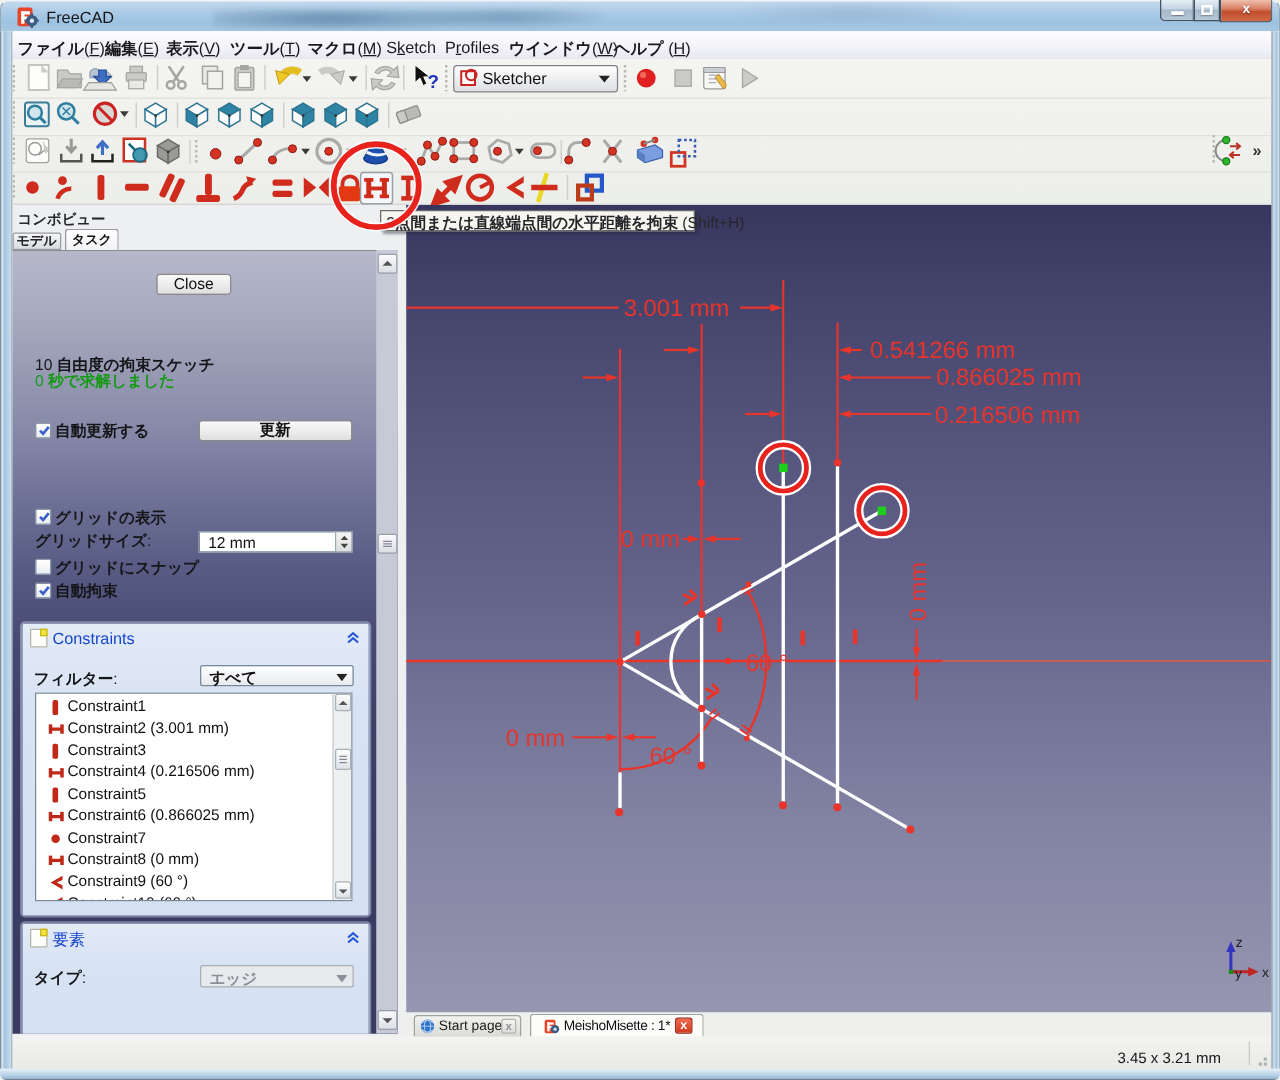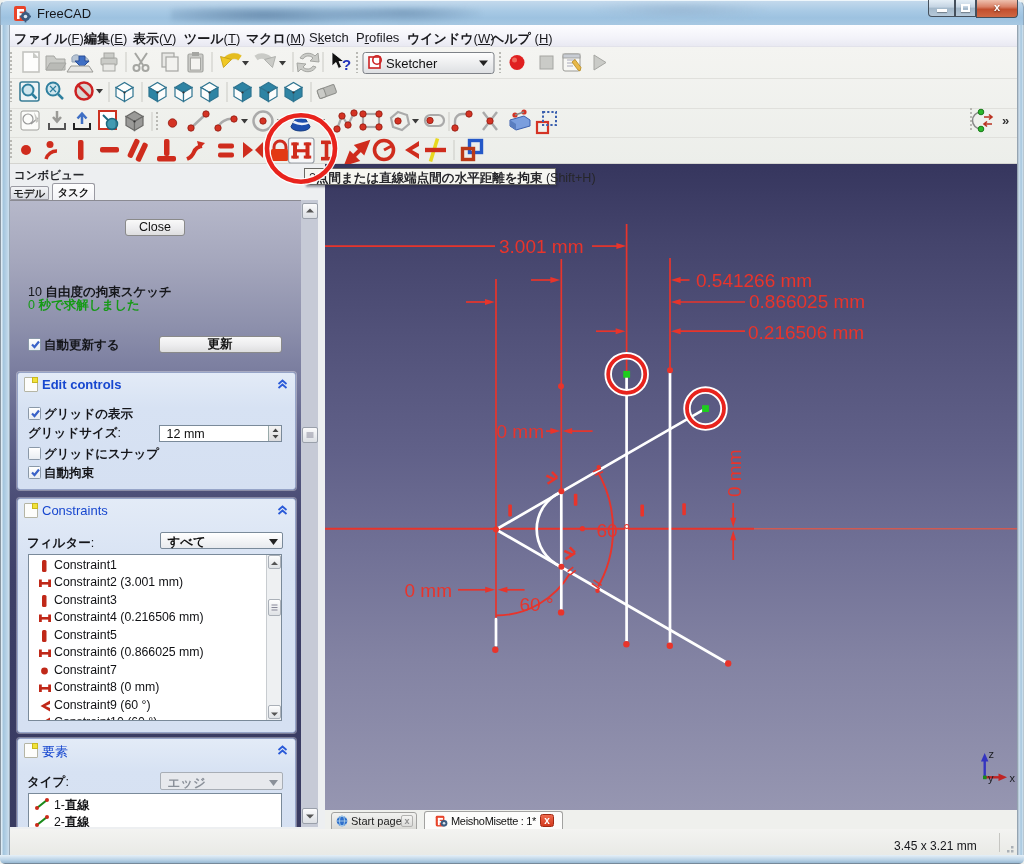--- a/index.html
+++ b/index.html
@@ -334,29 +334,20 @@
       <div class="abs" style="left:115px;top:19px;width:60px;height:17px;background:linear-gradient(180deg,#f9f9f9 0%,#ececee 55%,#dededf 100%);border:1px solid #8a8a8a;border-radius:3px;font-size:12.5px;color:#111;text-align:center;line-height:15px">Close</div>
       <div class="abs txt" style="left:18px;top:84px;font-size:12.5px;color:#15161a">10 <b>自由度の拘束スケッチ</b></div>
       <div class="abs txt" style="left:18px;top:97px;font-size:12.5px;color:#169a16">0 <b>秒で求解しました</b></div>
       <div class="abs" style="left:18px;top:137.5px;width:13px;height:13px;background:linear-gradient(180deg,#fff,#e9edf2);border:1px solid #8a98a8;border-radius:1.5px">
         <svg width="11" height="11" viewBox="0 0 11 11" style="position:absolute;left:0.5px;top:0.5px">
           <path d="M2,5.5 L4.5,8 L9,2.5" stroke="#3a62c8" stroke-width="2.2" fill="none"></path>
         </svg>
       </div>
       <div class="abs txt" style="left:34px;top:137px;font-size:12.5px;color:#15161a"><b>自動更新する</b></div>
       <div class="abs" style="left:148.5px;top:135.5px;width:123px;height:17px;background:linear-gradient(180deg,#f9f9f9 0%,#ececee 55%,#dededf 100%);border:1px solid #8a8a8a;border-radius:3px;font-size:12.5px;color:#111;text-align:center;line-height:15px"><b>更新</b></div>
-      <div class="abs" style="left:7px;top:172px;width:279px;height:117.5px;background:linear-gradient(180deg,#e3ebf7 0%,#d7e2f3 30%,#d5e0f2 100%);border:1px solid #96a4c8;border-radius:3px;box-shadow:0 0 0 1px rgba(255,255,255,0.35)">
-        <div class="abs" style="left:6px;top:4px;width:14px;height:15px;background:#fdfdfb;border:1px solid #b5b5a5;border-radius:1px">
-          <div class="abs" style="right:-1px;top:-1px;width:6px;height:6px;background:#f2e23a;border:1px solid #c8b820"></div>
-        </div>
-        <div class="abs txt" style="left:24px;top:4px;font-size:13px;font-weight:bold;color:#1747cf">Edit controls</div>
-        <svg class="abs" style="right:6px;top:5px" width="13" height="13" viewBox="0 0 13 13">
-          <path d="M2.5,6 L6.5,2.5 L10.5,6 M2.5,10 L6.5,6.5 L10.5,10" stroke="#2a5ad8" stroke-width="1.8" fill="none"></path>
-        </svg>
-      </div>
       <div class="abs" style="left:18px;top:206.5px;width:13px;height:13px;background:linear-gradient(180deg,#fff,#e9edf2);border:1px solid #8a98a8;border-radius:1.5px">
         <svg width="11" height="11" viewBox="0 0 11 11" style="position:absolute;left:0.5px;top:0.5px">
           <path d="M2,5.5 L4.5,8 L9,2.5" stroke="#3a62c8" stroke-width="2.2" fill="none"></path>
         </svg>
       </div>
       <div class="abs txt" style="left:34px;top:206px;font-size:12.5px;color:#15161a"><b>グリッドの表示</b></div>
       <div class="abs txt" style="left:18px;top:225px;font-size:12.5px;color:#15161a"><b>グリッドサイズ</b>:</div>
       <div class="abs" style="left:148.5px;top:224.5px;width:123px;height:17px;background:#fff;border:1px solid #7a8a9a">
         <span class="txt" style="position:absolute;left:7px;top:1.5px;font-size:12.5px;color:#111">12 mm</span>
         <div class="abs" style="right:0;top:0;width:13px;height:15px;background:linear-gradient(180deg,#f4f4f4,#dcdcde);border-left:1px solid #9aa"><svg width="13" height="15" viewBox="0 0 13 15">
@@ -464,34 +455,20 @@
         <svg class="abs" style="right:6px;top:5px" width="13" height="13" viewBox="0 0 13 13">
           <path d="M2.5,6 L6.5,2.5 L10.5,6 M2.5,10 L6.5,6.5 L10.5,10" stroke="#2a5ad8" stroke-width="1.8" fill="none"></path>
         </svg>
       </div>
       <div class="abs txt" style="left:17px;top:574px;font-size:12.5px;color:#15161a"><b>タイプ</b>:</div>
       <div class="abs" style="left:149.5px;top:571.5px;width:123px;height:18px;background:#e7e9ed;border:1px solid #a8aeb6;border-radius:2px">
         <span class="txt" style="position:absolute;left:7px;top:2px;font-size:12.5px;color:#8a9099"><b>エッジ</b></span>
         <svg class="abs" style="right:4px;top:7px" width="9" height="6" viewBox="0 0 9 6">
           <path d="M0,0 l9,0 -4.5,6 z" fill="#8a9099"></path>
         </svg>
-      </div>
-      <div class="abs" style="left:18px;top:592.5px;width:253.5px;height:34px;background:#fff;border:1px solid #7a8a9a;border-bottom:none;overflow:hidden">
-        <svg class="abs" style="left:5px;top:3px" width="16" height="14" viewBox="0 0 16 14">
-          <line x1="3" y1="11" x2="13" y2="3" stroke="#1a8a1a" stroke-width="2.2"></line>
-          <circle cx="3" cy="11" r="2" fill="#cc2a1a"></circle>
-          <circle cx="13" cy="3" r="2" fill="#cc2a1a"></circle>
-        </svg>
-        <div class="abs txt" style="left:25px;top:3px;font-size:12.3px;color:#101114">1-<b>直線</b></div>
-        <svg class="abs" style="left:5px;top:20px" width="16" height="14" viewBox="0 0 16 14">
-          <line x1="3" y1="11" x2="13" y2="3" stroke="#1a8a1a" stroke-width="2.2"></line>
-          <circle cx="3" cy="11" r="2" fill="#cc2a1a"></circle>
-          <circle cx="13" cy="3" r="2" fill="#cc2a1a"></circle>
-        </svg>
-        <div class="abs txt" style="left:25px;top:20px;font-size:12.3px;color:#101114">2-<b>直線</b></div>
       </div>
       <div class="abs" style="left:291px;top:0;width:17px;height:627px;background:#c6cad6">
         <div class="abs" style="left:0.5px;top:3px;width:16px;height:16px;background:linear-gradient(180deg,#fbfbfc,#dcdfe4);border:1px solid #9aa0aa;border-radius:2px"><svg width="14" height="14" viewBox="0 0 14 14">
             <path d="M3,8.5 L7,4.5 L11,8.5 z" fill="#555"></path>
           </svg></div>
         <div class="abs" style="left:0.5px;top:227px;width:16px;height:16px;background:linear-gradient(180deg,#fbfbfc,#dcdfe4);border:1px solid #9aa0aa;border-radius:2px"><svg width="14" height="14" viewBox="0 0 14 14">
             <path d="M3.5,5 l7,0 M3.5,7 l7,0 M3.5,9 l7,0" stroke="#889" stroke-width="1"></path>
           </svg></div>
         <div class="abs" style="left:0.5px;top:608px;width:16px;height:16px;background:linear-gradient(180deg,#fbfbfc,#dcdfe4);border:1px solid #9aa0aa;border-radius:2px"><svg width="14" height="14" viewBox="0 0 14 14">
             <path d="M3,5.5 L7,9.5 L11,5.5 z" fill="#555"></path>

